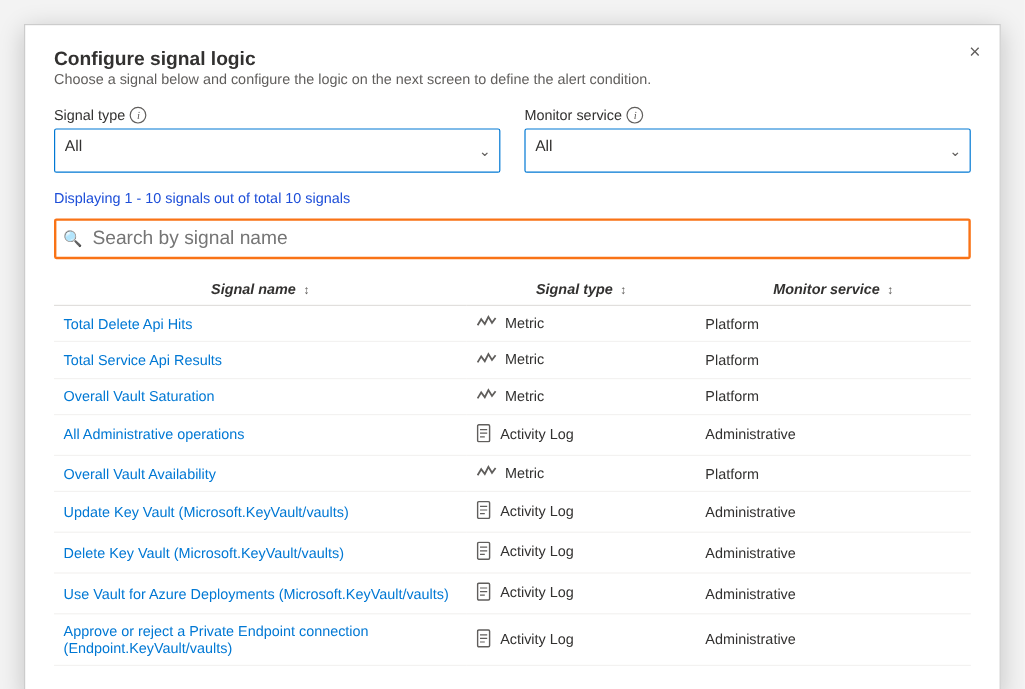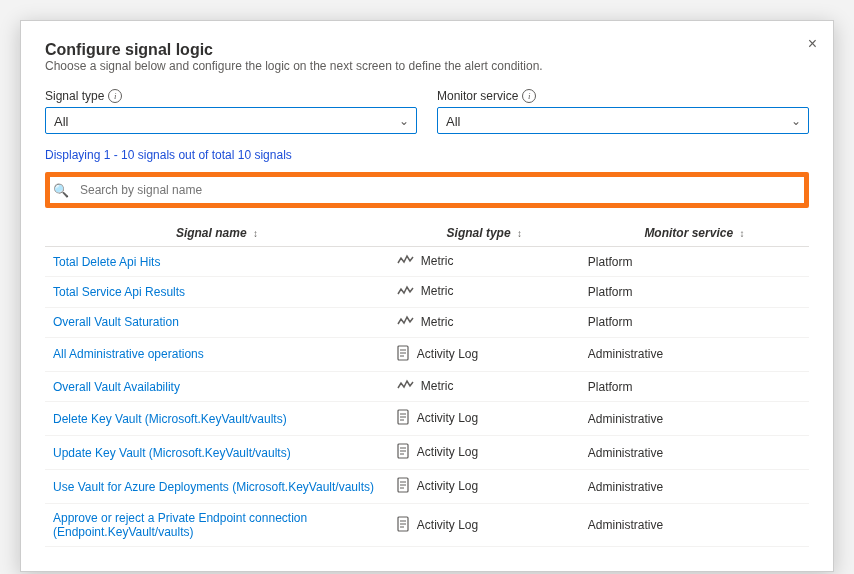--- a/index.html
+++ b/index.html
@@ -71,21 +71,21 @@
       color: #605e5c;
       font-style: italic;
       font-family: serif;
       cursor: pointer;
     }
     .select-wrapper {
       position: relative;
     }
     select {
       width: 100%;
-      padding: 6px 30px 4px 8px;
+      padding: 6px 30px 14px 8px;
       border: 1.5px solid #0078d4;
       border-radius: 2px;
       font-size: 13px;
       color: #323130;
       appearance: none;
       background: #fff;
       cursor: pointer;
     }
     .chevron-icon {
       position: absolute;
@@ -101,23 +101,23 @@
       color: #1d4ed8;
       margin-bottom: 10px;
     }
     .search-wrapper {
       position: relative;
       margin-bottom: 12px;
     }
     .search-input {
       width: 100%;
       padding: 6px 10px 6px 30px;
-      border: 5px solid #f97316;
+      border: 2px solid #f97316;
       border-radius: 2px;
-      font-size: 12px;
+      font-size: 16px;
       color: #be185d;
     }
     .search-icon-wrap {
       position: absolute;
       left: 8px;
       top: 50%;
       transform: translateY(-50%);
       color: #605e5c;
       font-size: 13px;
     }
@@ -267,31 +267,31 @@
           <td class="col-monitor-service">Administrative</td>
         </tr>
         <tr>
           <td class="col-signal-name"><a class="signal-link">Overall Vault Availability</a></td>
           <td class="col-signal-type"><span class="metric-icon"><svg width="18" height="12" viewBox="0 0 18 12" fill="none" xmlns="http://www.w3.org/2000/svg">
       <polyline points="1,9 4,4 7,8 10,2 13,7 16,3" stroke="#605e5c" stroke-width="1.5" fill="none"></polyline>
     </svg></span><span>Metric</span></td>
           <td class="col-monitor-service">Platform</td>
         </tr>
         <tr>
+          <td class="col-signal-name"><a class="signal-link">Update Key Vault (Microsoft.KeyVault/vaults)</a></td>
+          <td class="col-signal-type"><span class="metric-icon"><svg width="14" height="16" viewBox="0 0 14 16" fill="none" xmlns="http://www.w3.org/2000/svg">
+      <rect x="1" y="1" width="10" height="14" rx="1" stroke="#605e5c" stroke-width="1.2" fill="none"></rect>
+      <line x1="3" y1="5" x2="9" y2="5" stroke="#605e5c" stroke-width="1"></line>
+      <line x1="3" y1="8" x2="9" y2="8" stroke="#605e5c" stroke-width="1"></line>
+      <line x1="3" y1="11" x2="7" y2="11" stroke="#605e5c" stroke-width="1"></line>
+    </svg></span><span>Activity Log</span></td>
+          <td class="col-monitor-service">Administrative</td>
+        </tr>
+        <tr>
           <td class="col-signal-name"><a class="signal-link">Delete Key Vault (Microsoft.KeyVault/vaults)</a></td>
-          <td class="col-signal-type"><span class="metric-icon"><svg width="14" height="16" viewBox="0 0 14 16" fill="none" xmlns="http://www.w3.org/2000/svg">
-      <rect x="1" y="1" width="10" height="14" rx="1" stroke="#605e5c" stroke-width="1.2" fill="none"></rect>
-      <line x1="3" y1="5" x2="9" y2="5" stroke="#605e5c" stroke-width="1"></line>
-      <line x1="3" y1="8" x2="9" y2="8" stroke="#605e5c" stroke-width="1"></line>
-      <line x1="3" y1="11" x2="7" y2="11" stroke="#605e5c" stroke-width="1"></line>
-    </svg></span><span>Activity Log</span></td>
-          <td class="col-monitor-service">Administrative</td>
-        </tr>
-        <tr>
-          <td class="col-signal-name"><a class="signal-link">Update Key Vault (Microsoft.KeyVault/vaults)</a></td>
           <td class="col-signal-type"><span class="metric-icon"><svg width="14" height="16" viewBox="0 0 14 16" fill="none" xmlns="http://www.w3.org/2000/svg">
       <rect x="1" y="1" width="10" height="14" rx="1" stroke="#605e5c" stroke-width="1.2" fill="none"></rect>
       <line x1="3" y1="5" x2="9" y2="5" stroke="#605e5c" stroke-width="1"></line>
       <line x1="3" y1="8" x2="9" y2="8" stroke="#605e5c" stroke-width="1"></line>
       <line x1="3" y1="11" x2="7" y2="11" stroke="#605e5c" stroke-width="1"></line>
     </svg></span><span>Activity Log</span></td>
           <td class="col-monitor-service">Administrative</td>
         </tr>
         <tr>
           <td class="col-signal-name"><a class="signal-link">Use Vault for Azure Deployments (Microsoft.KeyVault/vaults)</a></td>

